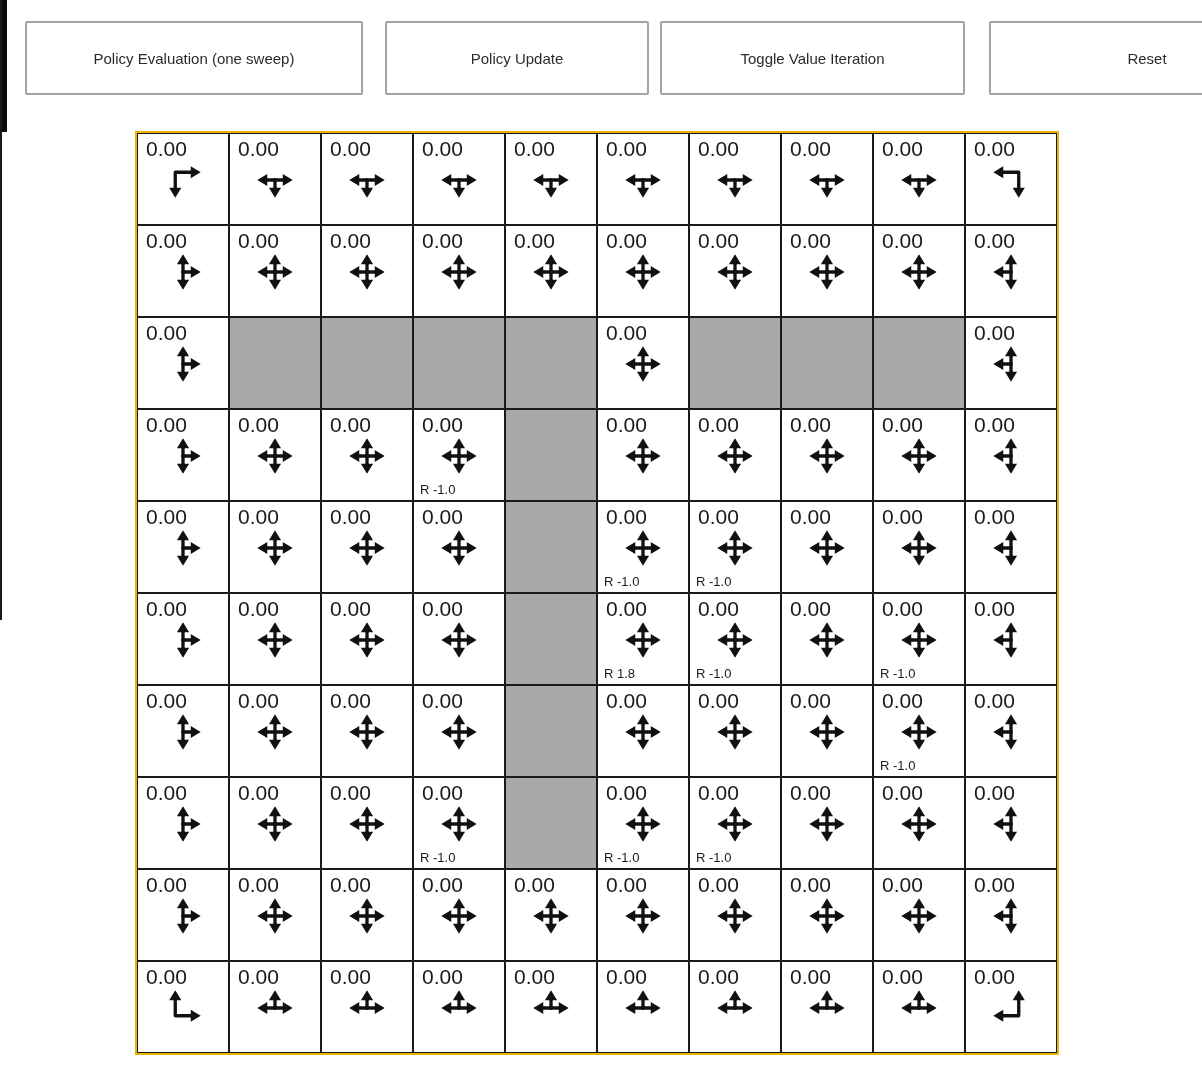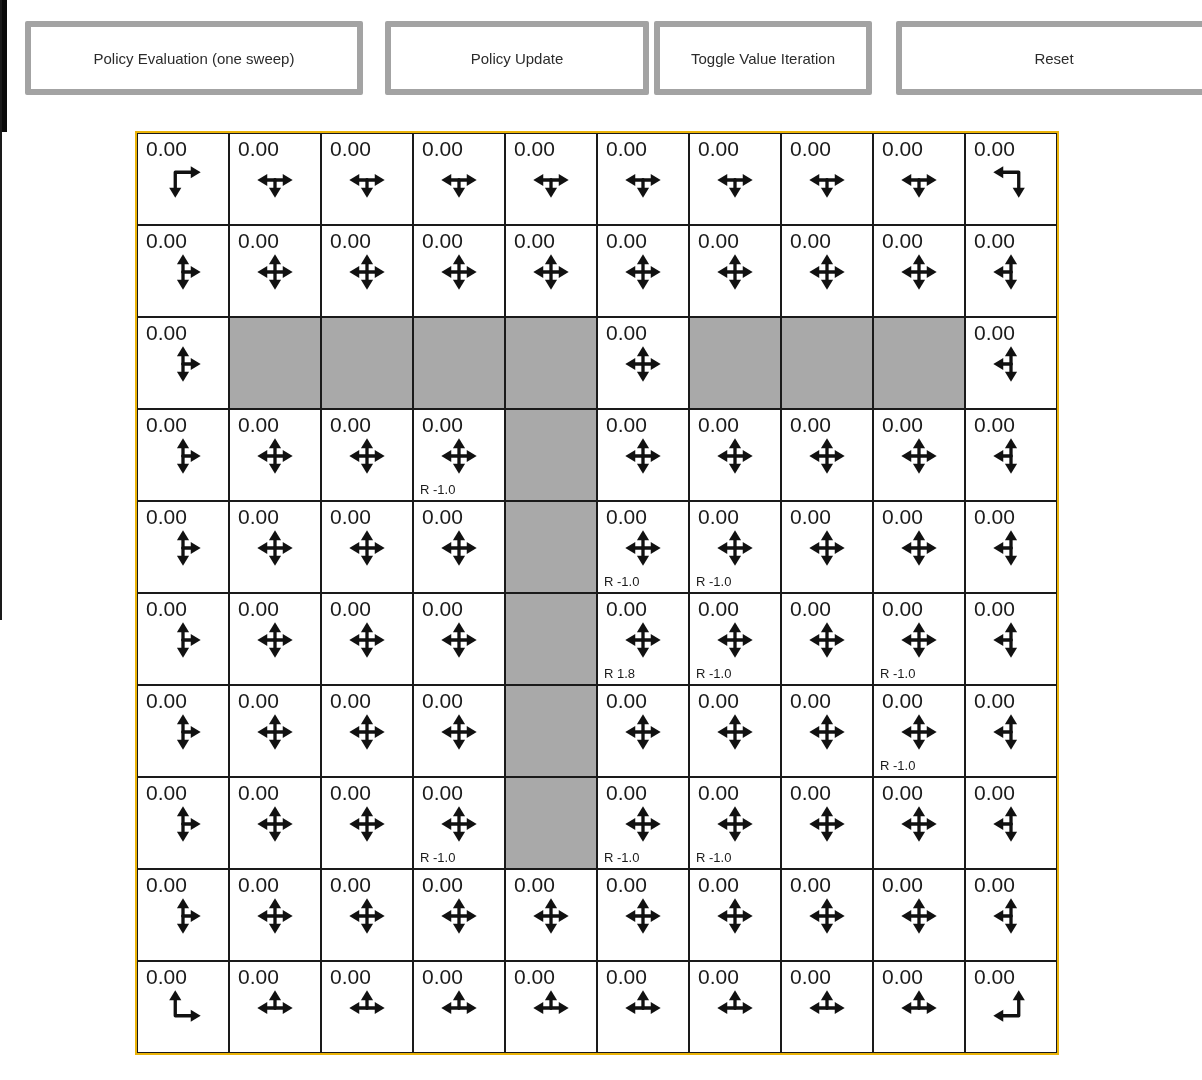--- a/index.html
+++ b/index.html
@@ -6,26 +6,26 @@
   html,body { width:1202px; height:1080px; background:#ffffff;
               font-family:"Liberation Sans", sans-serif; overflow:hidden; }
   body { position:relative; }
 
   
   .edge-strip-a { position:absolute; left:0; top:0; width:7px; height:132px; background:#0a0a0a; }
   .edge-strip-b { position:absolute; left:0; top:0; width:2px; height:620px; background:#1a1a1a; }
 
   
   .toolbar { position:absolute; left:25px; top:21px; display:flex; }
-  .btn { height:74px; background:#ffffff; border:6px solid #a3a3a3; border-radius:2px;
+  .btn { height:74px; background:#ffffff; border:2px solid #a3a3a3; border-radius:2px;
          font-size:15px; color:#2b2b2b; display:flex; align-items:center; justify-content:center;
          cursor:pointer; font-family:"Liberation Sans", sans-serif; }
   .btn-0 { width:338px; }
   .btn-1 { width:264px; margin-left:22px; }
-  .btn-2 { width:218px; margin-left:5px; }
+  .btn-2 { width:305px; margin-left:11px; }
   .btn-3 { width:316px; margin-left:24px; }
 
   
   .grid { position:absolute; left:135px; top:131px;
           display:grid; grid-template-columns:repeat(10, 92px); grid-template-rows:repeat(10, 92px);
           border:2px solid #eab308; background:#1a1a1a; }
   .cell { position:relative; background:#ffffff; border:1px solid #1a1a1a; }
   .cell.wall { background:#a9a9a9; }
   .val { position:absolute; left:8px; top:3px; font-size:21px; color:#1a1a1a; letter-spacing:0; }
   .glyph { position:absolute; left:50%; top:25px; transform:translateX(-50%); }

